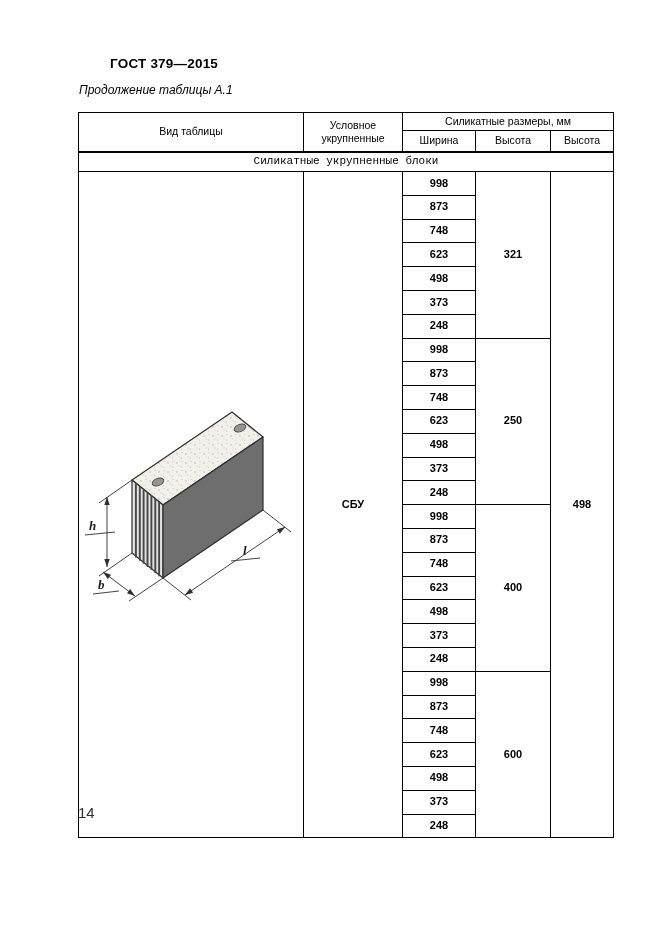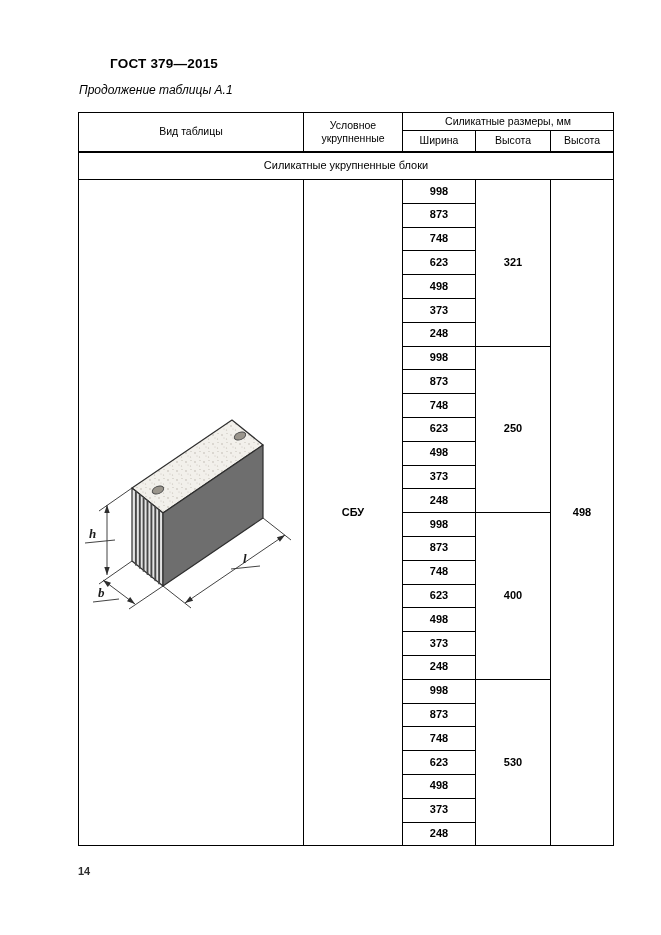--- a/index.html
+++ b/index.html
@@ -42,32 +42,31 @@
     padding: 0;
     text-align: center;
     vertical-align: middle;
     font-size: 10.5px;
     font-weight: normal;
     line-height: 1.25;
   }
   thead { border-bottom: 2.5px solid #000; }
   tr.hdr1 { height: 18px; }
   tr.hdr2 { height: 21px; }
-  tr.row-section { height: 28px; }
+  tr.row-section { height: 20px; font-family: Liberation Mono, monospace; }
   tr.row-section td { font-size: 11px; }
   tr.row-data { height: 23.8px; }
   tr.row-data td { font-size: 11px; font-weight: bold; }
   td.cell-drawing { vertical-align: middle; }
   td.cell-drawing svg { display: block; margin: 0 auto; }
   .page-number {
     position: absolute;
-    left: 78px; top: 865px;
-    font-size: 11px;
+    left: 78px; top: 804px;
+    font-size: 15px;
     color: #2e2e2e;
-    font-weight: bold;
   }
   .dim-text {
     font-family: "Liberation Serif", serif;
     font-style: italic;
     font-size: 13px;
     fill: #1d1d1d;
   }
 </style>
 </head>
 <body>
@@ -230,21 +229,21 @@
           <td>498</td>
         </tr>
         <tr class="row-data">
           <td>373</td>
         </tr>
         <tr class="row-data">
           <td>248</td>
         </tr>
         <tr class="row-data">
           <td>998</td>
-          <td rowspan="7">530</td>
+          <td rowspan="7">600</td>
         </tr>
         <tr class="row-data">
           <td>873</td>
         </tr>
         <tr class="row-data">
           <td>748</td>
         </tr>
         <tr class="row-data">
           <td>623</td>
         </tr>

